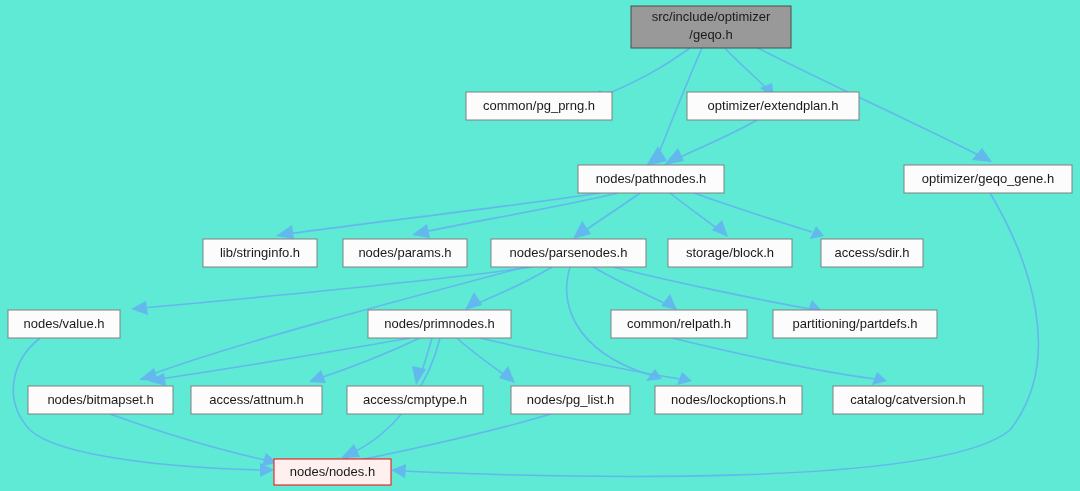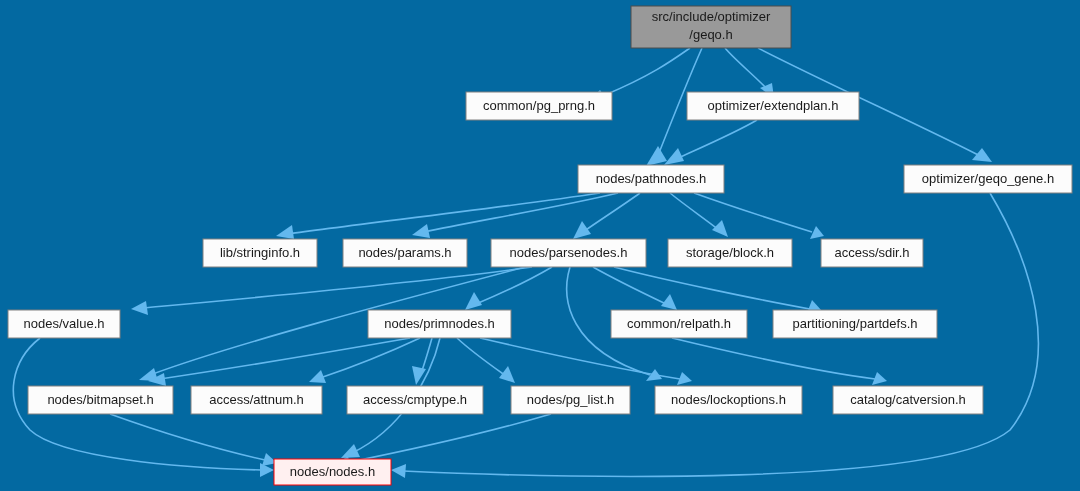--- a/index.html
+++ b/index.html
@@ -4,21 +4,21 @@
 <style>
   html, body {
     margin: 0;
     padding: 0;
     background: #000000;
   }
   #graph-root {
     position: relative;
     width: 1080px;
     height: 491px;
-    background: #0369a1;
+    background: #5eead4;
     font-family: "Liberation Sans", sans-serif;
     overflow: hidden;
   }
   svg#graph-svg {
     position: absolute;
     left: 0;
     top: 0;
     width: 1080px;
     height: 491px;
     display: block;

